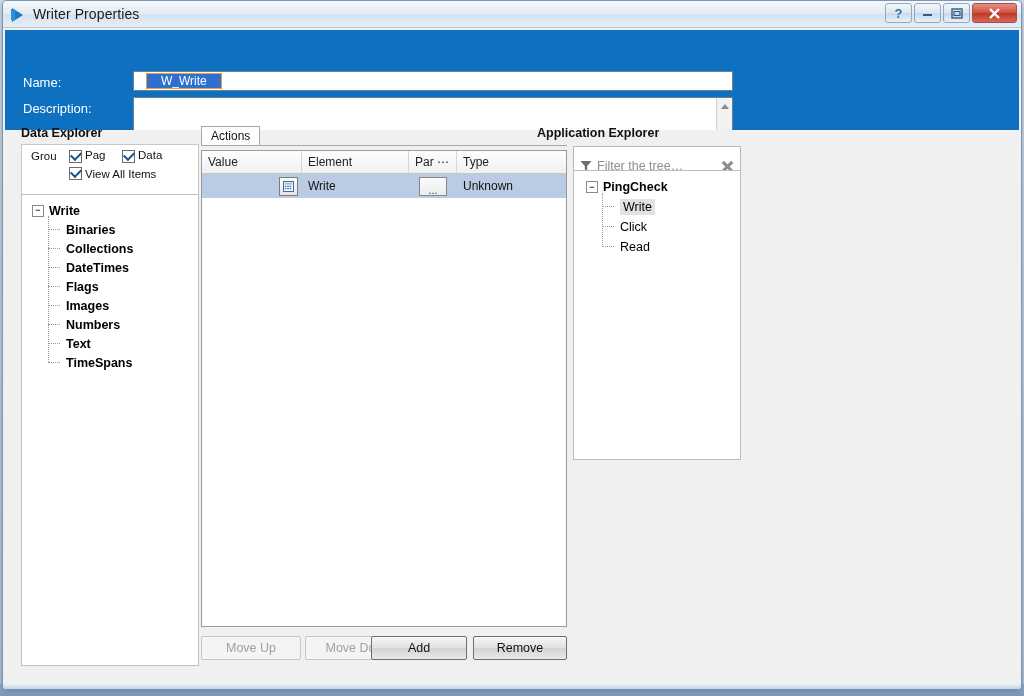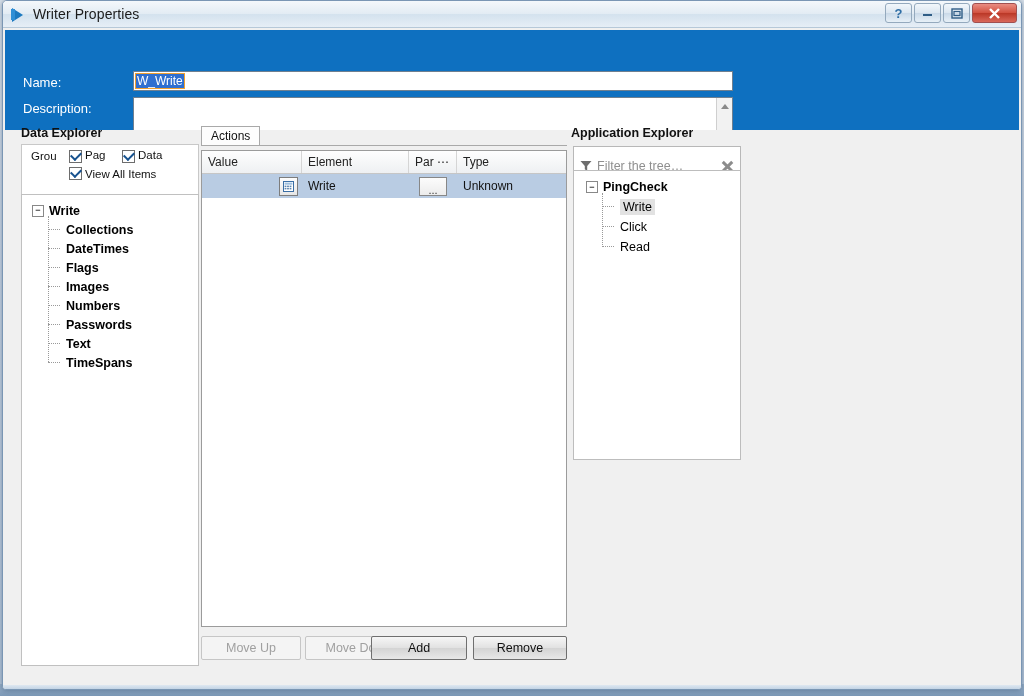--- a/index.html
+++ b/index.html
@@ -104,22 +104,23 @@
     position:absolute; left: 128px; top: 41px;
     width: 600px; height: 20px;
     background:#ffffff; border:1px solid #6f7f8f;
     font-size: 12px; color:#000;
     box-sizing: border-box;
     display:flex; align-items:center; padding-left: 2px;
   }
   .sel-text {
     background:#2f6fd0; color:#fff;
     outline: 1px solid #f0a030;
-    padding: 0 1px;
+    padding: 0 14px;
     font-size: 12px;
+    margin-left: 11px;
   }
   .desc-box {
     position:absolute; left:128px; top: 67px;
     width: 600px; height: 53px;
     background:#fff; border:1px solid #6f7f8f;
     box-sizing:border-box;
   }
   .desc-scroll {
     position:absolute; right:0; top:0; width:16px; height:100%;
     background:#f2f2f2; border-left:1px solid #cfcfcf;
@@ -249,21 +250,21 @@
     background: linear-gradient(180deg,#f6f6f6,#e2e2e2 48%,#d4d4d4 52%,#e8e8e8);
     border-color:#6f6f6f; color:#111;
   }
   .btn.default-ok {
     border:1px solid #3c9bd8;
     box-shadow: inset 0 0 0 1px #cfe7f7;
     background: linear-gradient(180deg,#f7fbfe,#e8f2fa 48%,#dbeaf7 52%,#eef6fc);
   }
 
   
-  .ae-title { left: 566px; top: -4px; }
+  .ae-title { left: 532px; top: -4px; }
   .ae-filter {
     position:absolute; left: 568px; top: 16px;
     width: 168px; height: 40px;
     background:#fff; border:1px solid #b8b8b8;
     display:flex; align-items:center; box-sizing:border-box;
   }
   .funnel { margin-left:6px; margin-right:5px; flex:none; }
   .filter-ph { font-size: 12.5px; color:#8f8f8f; flex:1; }
   .clear-x { margin-right: 6px; width:14px; height:14px; position:relative; flex:none; }
   .clear-x::before, .clear-x::after {
@@ -386,41 +387,41 @@
     <div class="de-tree">
       <div style="position:relative; padding-top:6px;">
         <div class="tnode root">
           <span class="expander">−</span>
           <span>Write</span>
         </div>
         <div style="position:relative;">
           <div class="dots-v" style="top:-4px; bottom:10px;"></div>
           <div class="tnode child">
               <span class="dots-h" style="top:9px;"></span>
+              <span>Binaries</span>
+            </div>
+          <div class="tnode child">
+              <span class="dots-h" style="top:9px;"></span>
               <span>Collections</span>
             </div>
           <div class="tnode child">
               <span class="dots-h" style="top:9px;"></span>
               <span>DateTimes</span>
             </div>
           <div class="tnode child">
               <span class="dots-h" style="top:9px;"></span>
               <span>Flags</span>
             </div>
           <div class="tnode child">
               <span class="dots-h" style="top:9px;"></span>
               <span>Images</span>
             </div>
           <div class="tnode child">
               <span class="dots-h" style="top:9px;"></span>
               <span>Numbers</span>
-            </div>
-          <div class="tnode child">
-              <span class="dots-h" style="top:9px;"></span>
-              <span>Passwords</span>
             </div>
           <div class="tnode child">
               <span class="dots-h" style="top:9px;"></span>
               <span>Text</span>
             </div>
           <div class="tnode child">
               <span class="dots-h" style="top:9px;"></span>
               <span>TimeSpans</span>
             </div>
         </div>

